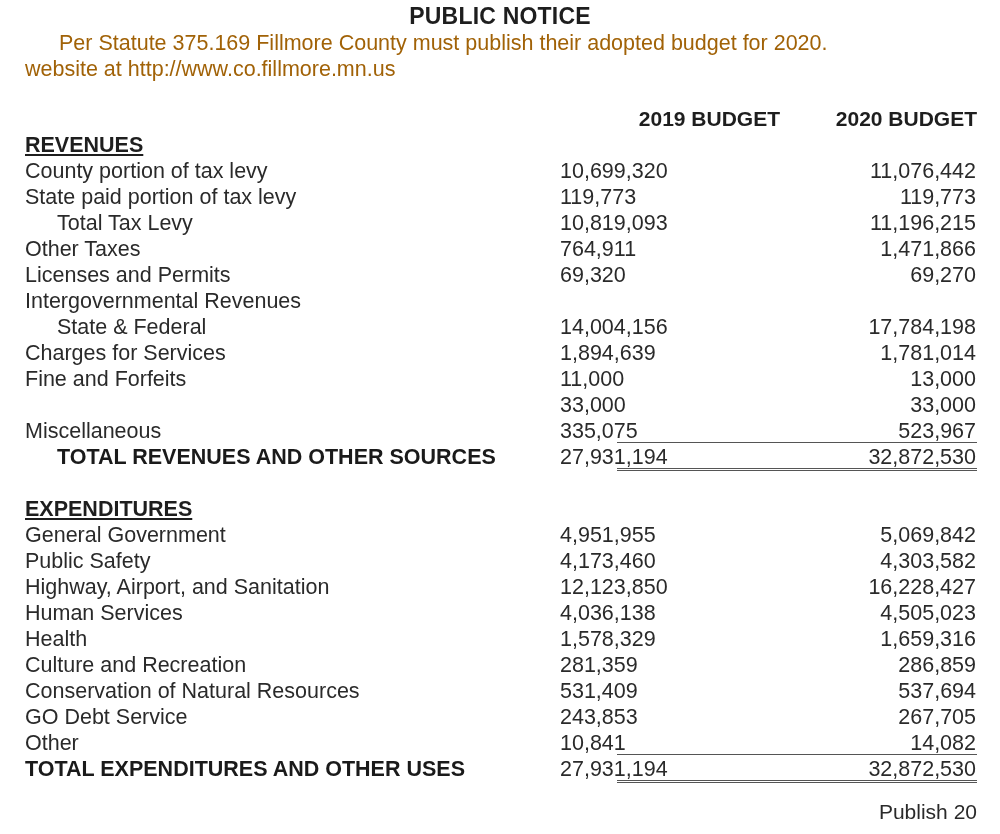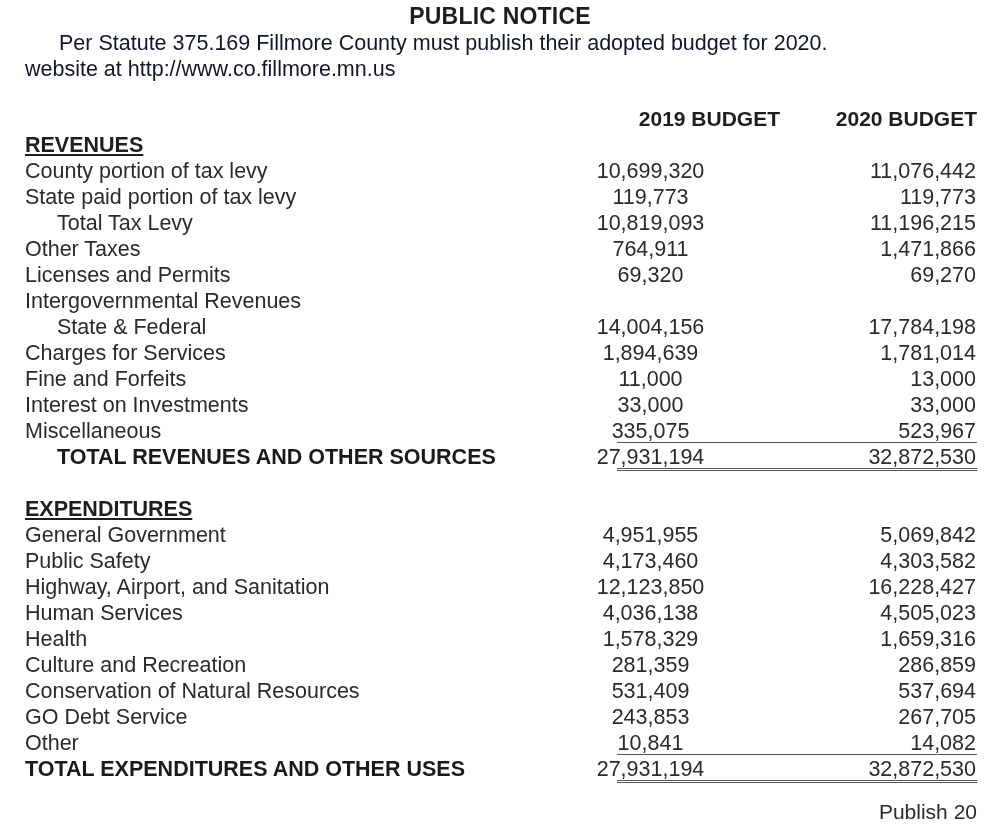--- a/index.html
+++ b/index.html
@@ -7,35 +7,35 @@
     width: 1000px; height: 834px; overflow: hidden; position: relative;
     font-family: "Liberation Sans", "DejaVu Sans", sans-serif;
     color: #2a2a2a;
   }
   .notice { position: absolute; left: 0; top: 0; width: 1000px; height: 834px; }
   .title {
     position: absolute; left: 0; width: 1000px; top: 3px;
     text-align: center; font-weight: bold; font-size: 23px; letter-spacing: 0.2px;
     color: #1e1e1e;
   }
-  .intro { position: absolute; left: 25px; top: 30px; width: 960px; font-size: 21.5px; line-height: 26px; color: #0f172a; }
+  .intro { position: absolute; left: 25px; top: 30px; width: 960px; font-size: 21.5px; line-height: 26px; color: #a16207; }
   .intro .p { display: block; white-space: nowrap; }
   .intro .indent { padding-left: 34px; }
   .col-head {
     position: absolute; top: 107px; font-weight: bold; font-size: 21px; color: #1e1e1e;
     text-align: right; white-space: nowrap;
   }
   .ch-2019 { left: 592px; width: 188px; }
   .ch-2020 { left: 790px; width: 187px; }
 
   .table { position: absolute; left: 0; top: 132px; width: 1000px; }
   .row { position: relative; height: 26px; font-size: 21.5px; line-height: 26px; white-space: nowrap; }
   .row .label { position: absolute; left: 25px; }
   .row.indent .label { left: 57px; }
-  .row .v19 { position: absolute; left: 560px; width: 181px; text-align: center; }
+  .row .v19 { position: absolute; left: 560px; width: 181px; text-align: left; }
   .row .v20 { position: absolute; left: 790px; width: 186px; text-align: right; }
   .row.section .label { font-weight: bold; text-decoration: underline; text-underline-offset: 2px; color: #1e1e1e; }
   .row.total .label, .row.total-left .label { font-weight: bold; color: #1a1a1a; }
   .row.total .v19, .row.total .v20, .row.total-left .v19, .row.total-left .v20 { color: #2a2a2a; }
   .rule {
     position: absolute; left: 617px; width: 360px; height: 0;
     border-top: 1.5px solid #555;
   }
   .rule.before { top: 24px; }
   .rule.after { top: 24px; border-top: 3px double #555; }
@@ -101,21 +101,20 @@
       <span class="label">Charges for Services</span>
       <span class="v19">1,894,639</span>
       <span class="v20">1,781,014</span>
     </div>
     <div class="row">
       <span class="label">Fine and Forfeits</span>
       <span class="v19">11,000</span>
       <span class="v20">13,000</span>
     </div>
     <div class="row">
-      <span class="label">Interest on Investments</span>
       <span class="v19">33,000</span>
       <span class="v20">33,000</span>
     </div>
     <div class="row">
       <span class="label">Miscellaneous</span>
       <span class="v19">335,075</span>
       <span class="v20">523,967</span>
       <div class="rule before"></div>
     </div>
     <div class="row indent total">

